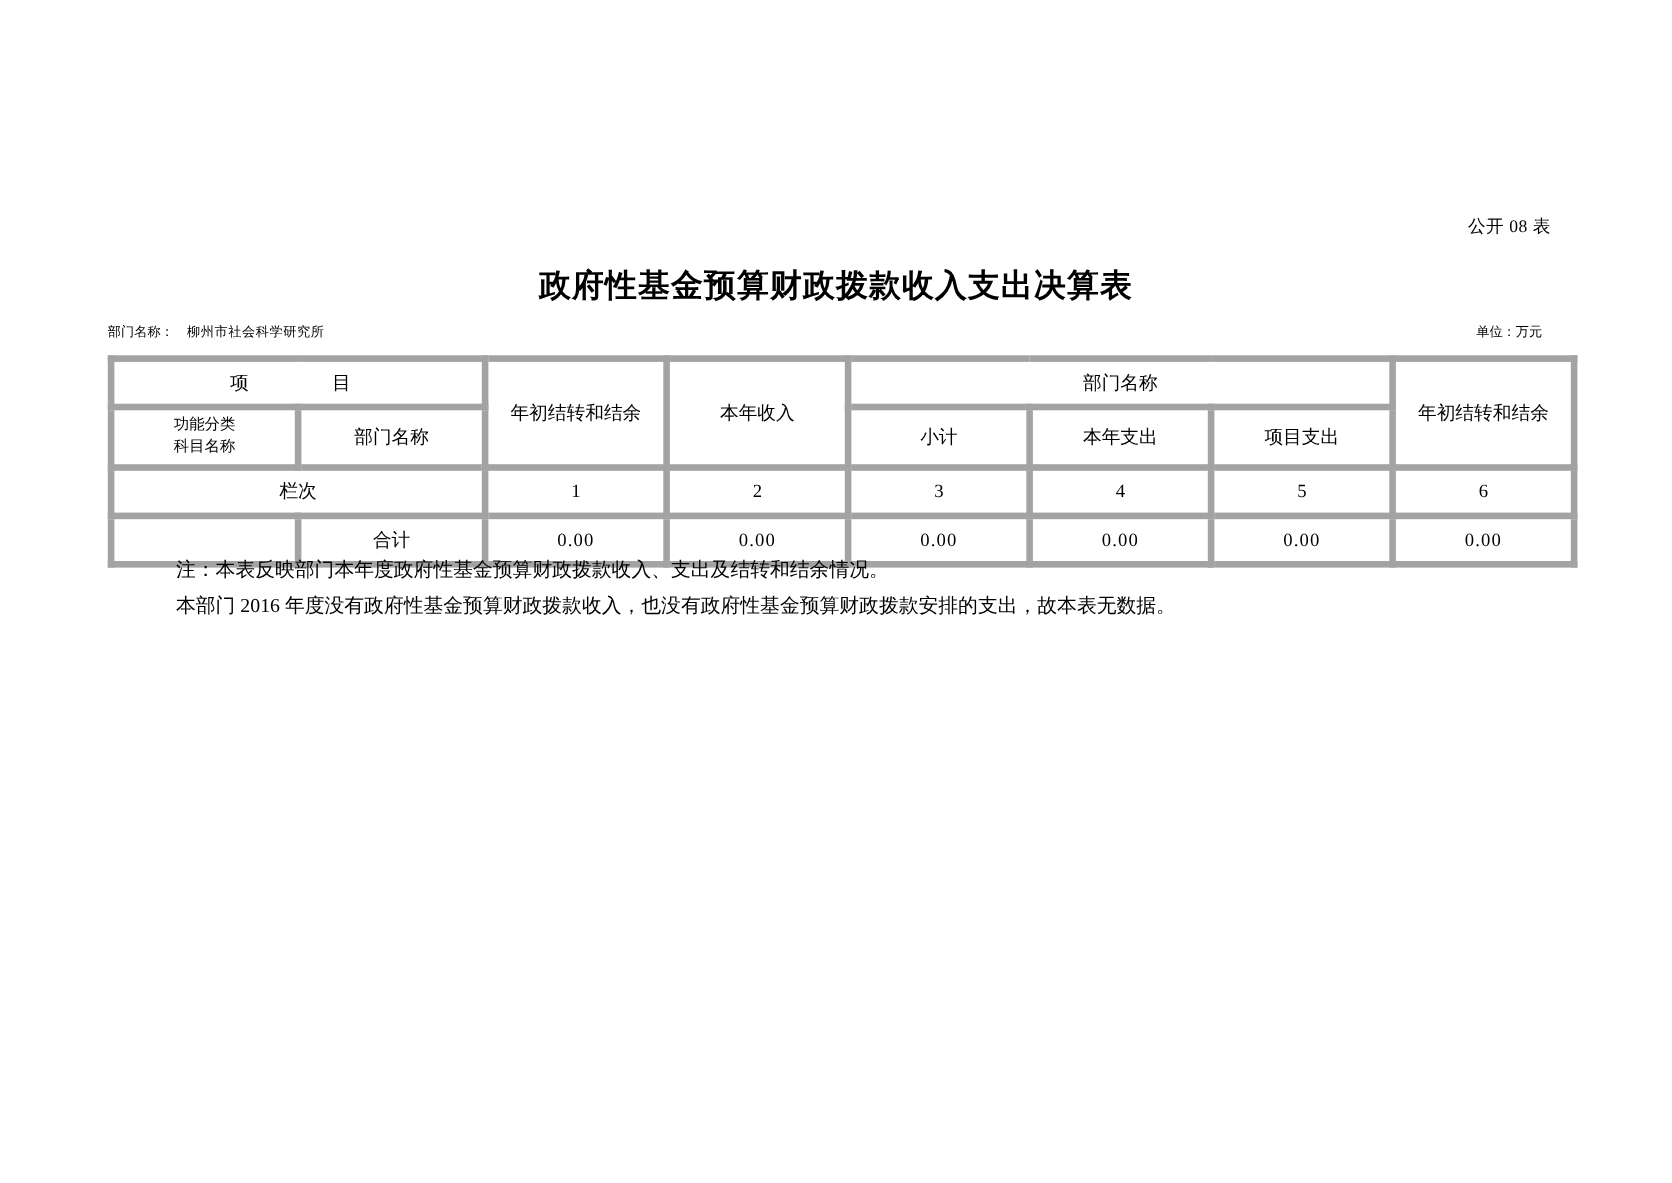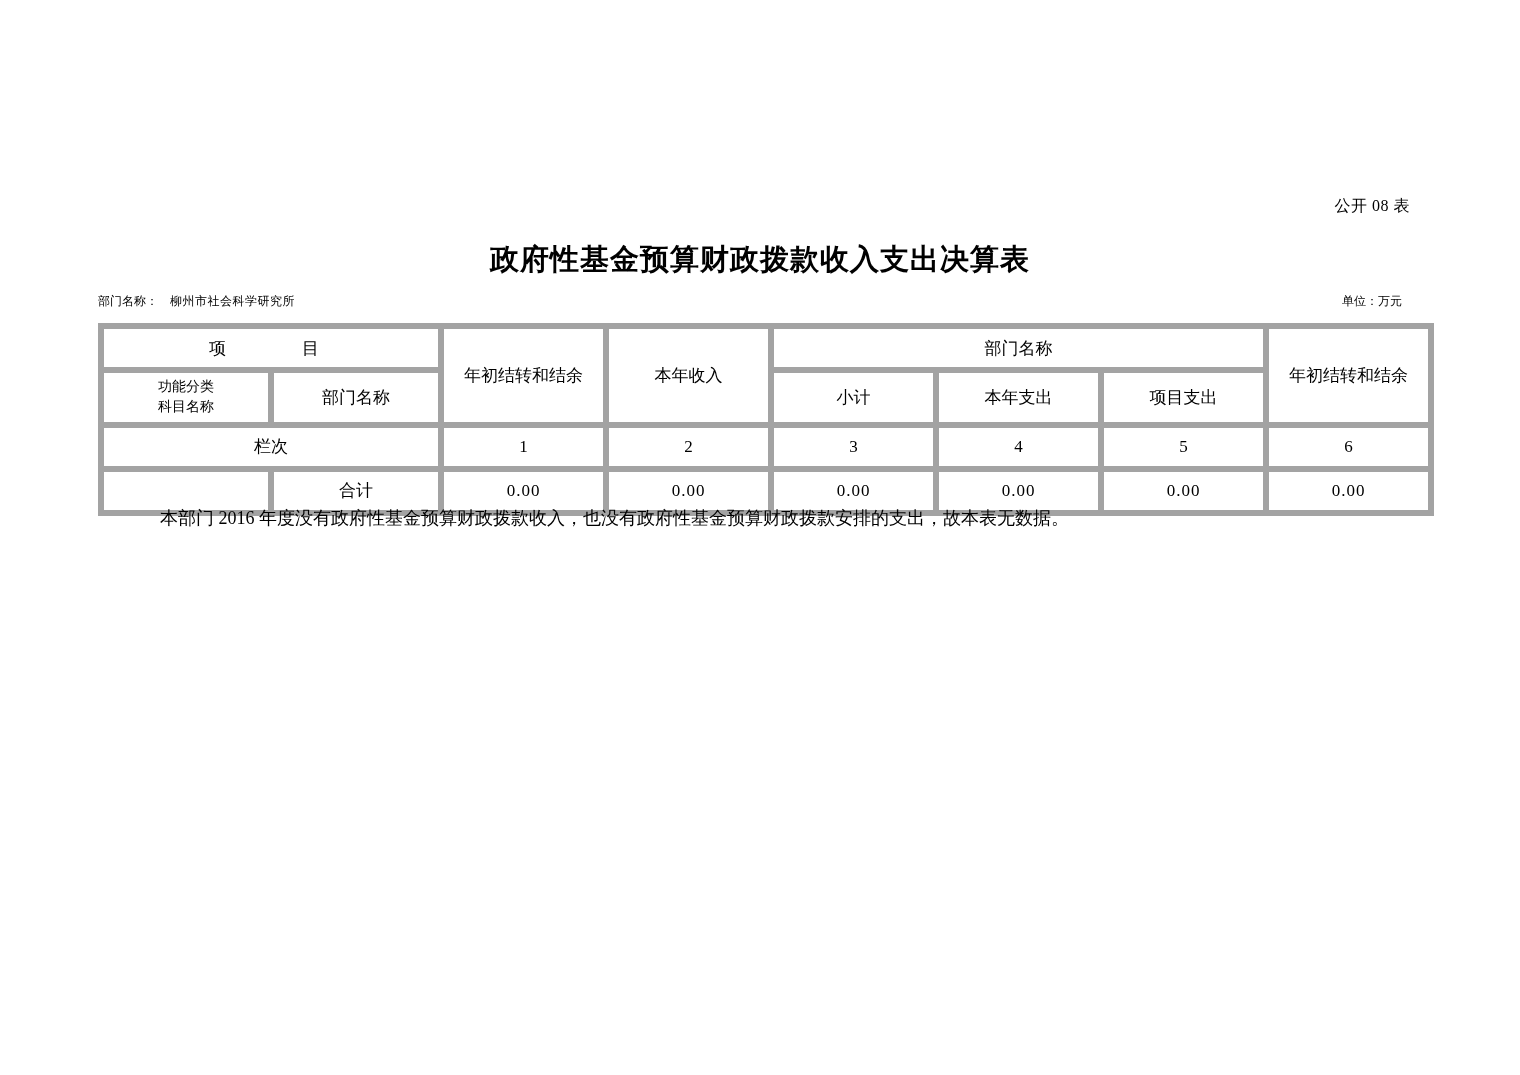--- a/index.html
+++ b/index.html
@@ -173,16 +173,17 @@
         <td class="num-cell">0.00</td>
         <td class="num-cell">0.00</td>
         <td class="num-cell">0.00</td>
         <td class="num-cell">0.00</td>
         <td class="num-cell">0.00</td>
       </tr>
     </tbody>
   </table>
 
   <div class="notes">
+    <div>注：本表反映部门本年度政府性基金预算财政拨款收入、支出及结转和结余情况。</div>
     <div>本部门 2016 年度没有政府性基金预算财政拨款收入，也没有政府性基金预算财政拨款安排的支出，故本表无数据。</div>
   </div>
 
 </div>
 
 </body></html>

